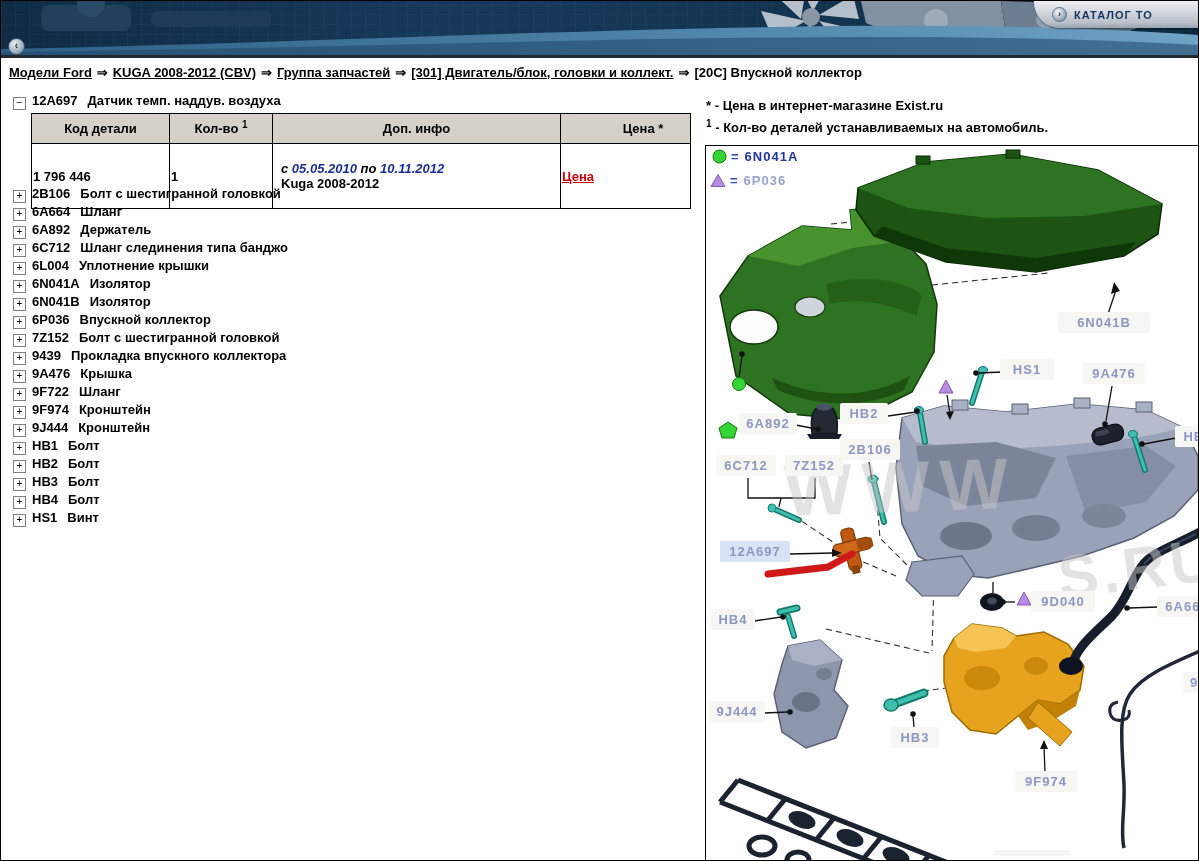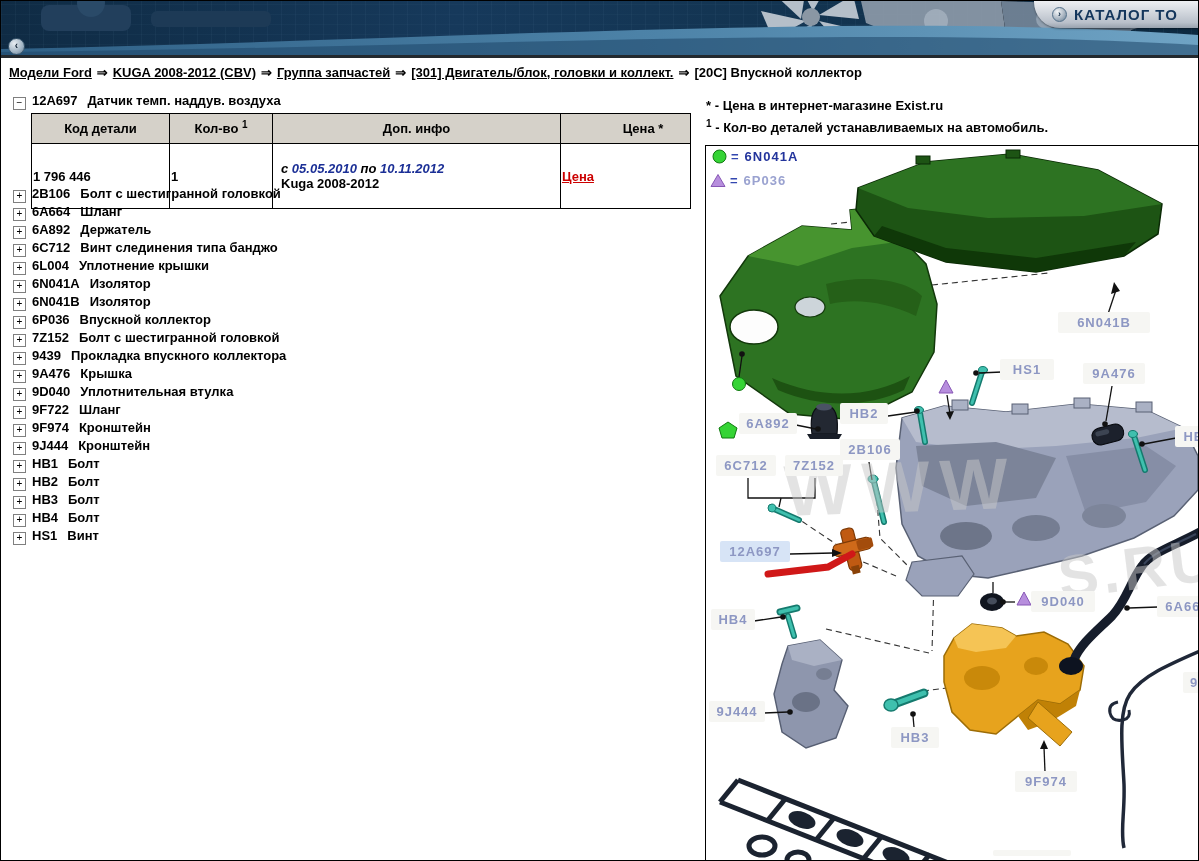--- a/index.html
+++ b/index.html
@@ -15,21 +15,21 @@
   .hdr svg{position:absolute;inset:0;}
   .hdr-btn{position:absolute;left:7px;top:37px;width:15px;height:15px;border-radius:50%;
        background:radial-gradient(circle at 35% 30%,#e8edf2,#9fb2c2 60%,#5d7890);
        border:1px solid #3a576e;color:#123;font-size:10px;line-height:14px;text-align:center;font-weight:bold;}
   .cat-tab{position:absolute;right:0;top:0;height:27px;width:146px;border-bottom-left-radius:26px;
        background:linear-gradient(#eef0f3,#b9c0ca 80%,#99a2ae);display:flex;align-items:center;
        padding-left:18px;box-shadow:0 1px 2px rgba(0,0,0,.4);}
   .cat-tab .mini-btn{width:13px;height:13px;border-radius:50%;margin-right:7px;
        background:radial-gradient(circle at 35% 30%,#f4f6f8,#aab6c2 55%,#60798f);
        border:1px solid #53償;border:1px solid #53708a;color:#112c47;font-size:9px;line-height:12px;text-align:center;}
-  .cat-tab .cat-label{color:#14365c;font-size:15px;letter-spacing:1px;}
+  .cat-tab .cat-label{color:#14365c;font-size:11px;letter-spacing:1px;}
 
   
   .breadcrumb{position:absolute;left:8px;top:64px;font-size:13px;white-space:nowrap;}
   .bc-link{color:#000;text-decoration:underline;cursor:pointer;}
   .bc-link.current{text-decoration:none;cursor:default;}
   .bc-sep{margin:0 5px;}
 
   
   .tree-head{position:absolute;left:12px;top:92px;font-size:13px;}
   .pm{display:inline-block;width:11px;height:11px;border:1px solid #7f7f7f;background:#fff;color:#000;
@@ -146,29 +146,28 @@
       </td>
       <td class="val"><a class="price-link">Цена</a></td>
     </tr>
   </tbody>
     </table>
 
   <div class="tree-list" id="tree-list">
       <div class="tree-row"><span class="pm">+</span><span class="code">2B106</span><span>Болт с шестигранной головкой</span></div>
       <div class="tree-row"><span class="pm">+</span><span class="code">6A664</span><span>Шланг</span></div>
       <div class="tree-row"><span class="pm">+</span><span class="code">6A892</span><span>Держатель</span></div>
-      <div class="tree-row"><span class="pm">+</span><span class="code">6C712</span><span>Винт слединения типа банджо</span></div>
+      <div class="tree-row"><span class="pm">+</span><span class="code">6C712</span><span>Шланг слединения типа банджо</span></div>
       <div class="tree-row"><span class="pm">+</span><span class="code">6L004</span><span>Уплотнение крышки</span></div>
       <div class="tree-row"><span class="pm">+</span><span class="code">6N041A</span><span>Изолятор</span></div>
       <div class="tree-row"><span class="pm">+</span><span class="code">6N041B</span><span>Изолятор</span></div>
       <div class="tree-row"><span class="pm">+</span><span class="code">6P036</span><span>Впускной коллектор</span></div>
       <div class="tree-row"><span class="pm">+</span><span class="code">7Z152</span><span>Болт с шестигранной головкой</span></div>
       <div class="tree-row"><span class="pm">+</span><span class="code">9439</span><span>Прокладка впускного коллектора</span></div>
       <div class="tree-row"><span class="pm">+</span><span class="code">9A476</span><span>Крышка</span></div>
-      <div class="tree-row"><span class="pm">+</span><span class="code">9D040</span><span>Уплотнительная втулка</span></div>
       <div class="tree-row"><span class="pm">+</span><span class="code">9F722</span><span>Шланг</span></div>
       <div class="tree-row"><span class="pm">+</span><span class="code">9F974</span><span>Кронштейн</span></div>
       <div class="tree-row"><span class="pm">+</span><span class="code">9J444</span><span>Кронштейн</span></div>
       <div class="tree-row"><span class="pm">+</span><span class="code">HB1</span><span>Болт</span></div>
       <div class="tree-row"><span class="pm">+</span><span class="code">HB2</span><span>Болт</span></div>
       <div class="tree-row"><span class="pm">+</span><span class="code">HB3</span><span>Болт</span></div>
       <div class="tree-row"><span class="pm">+</span><span class="code">HB4</span><span>Болт</span></div>
       <div class="tree-row"><span class="pm">+</span><span class="code">HS1</span><span>Винт</span></div>
     </div>
 

